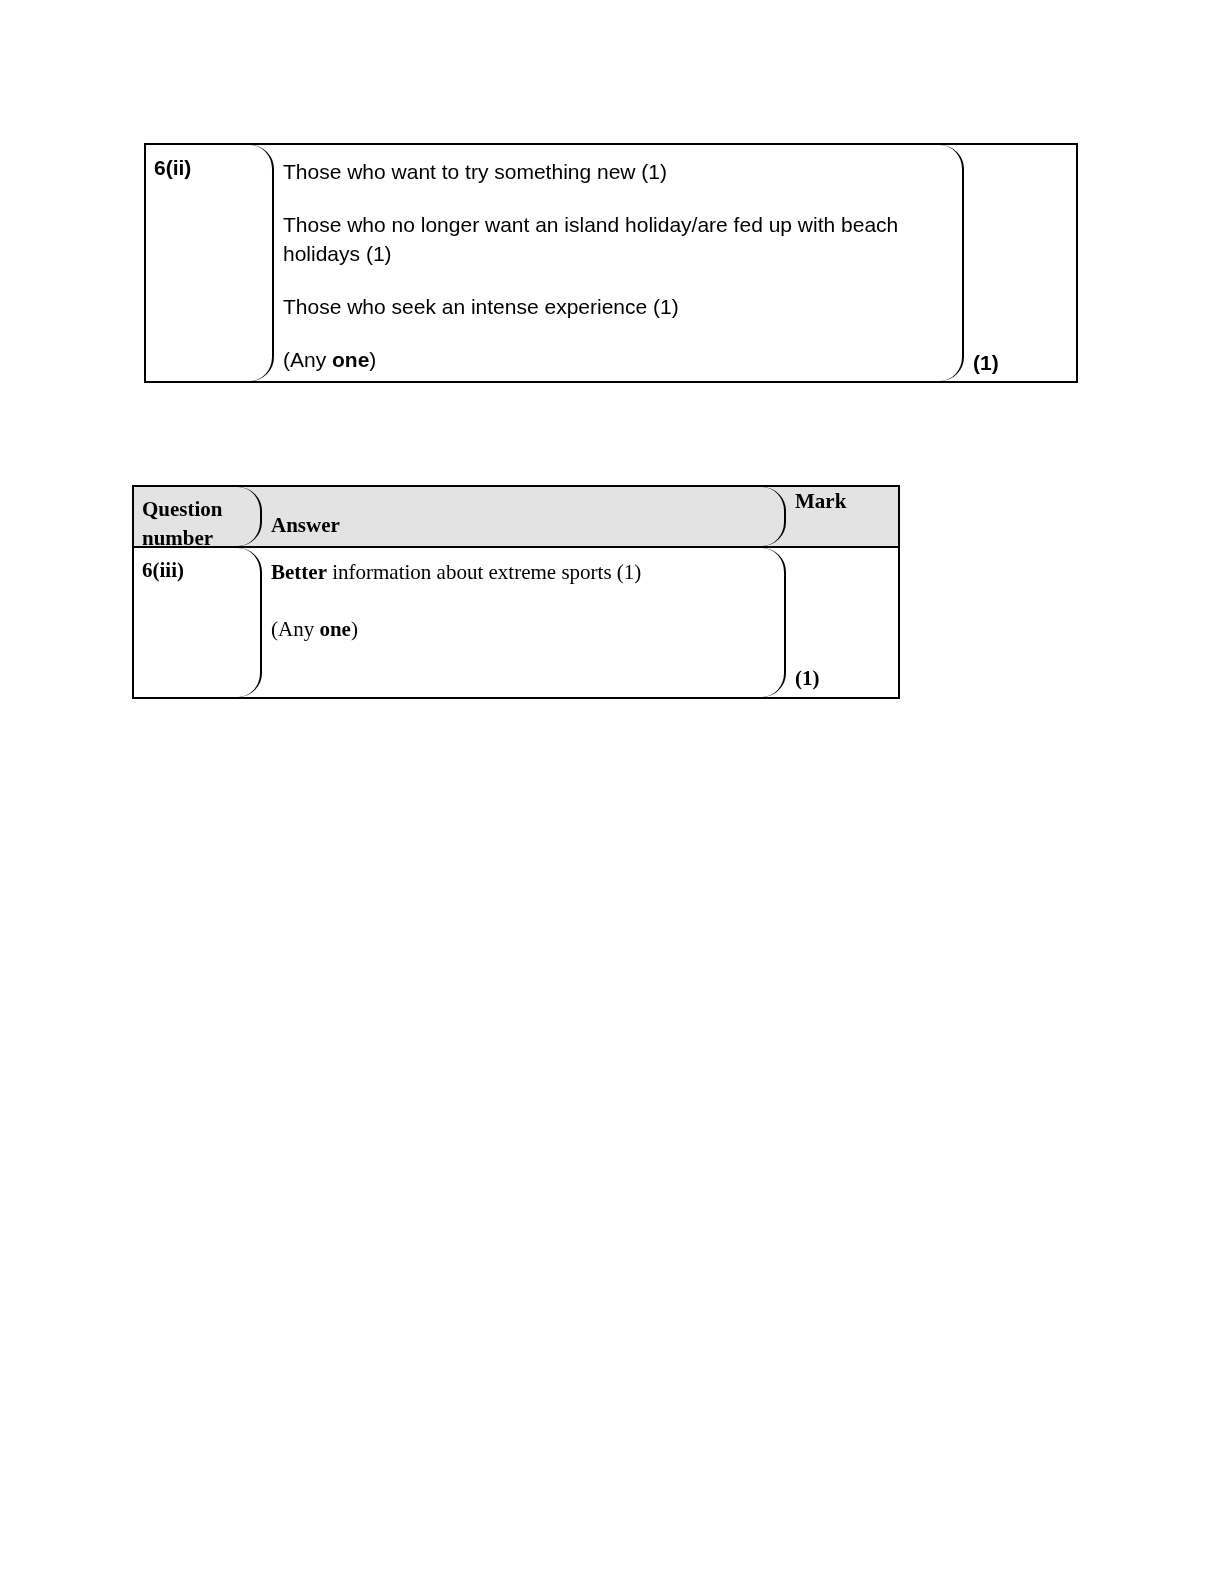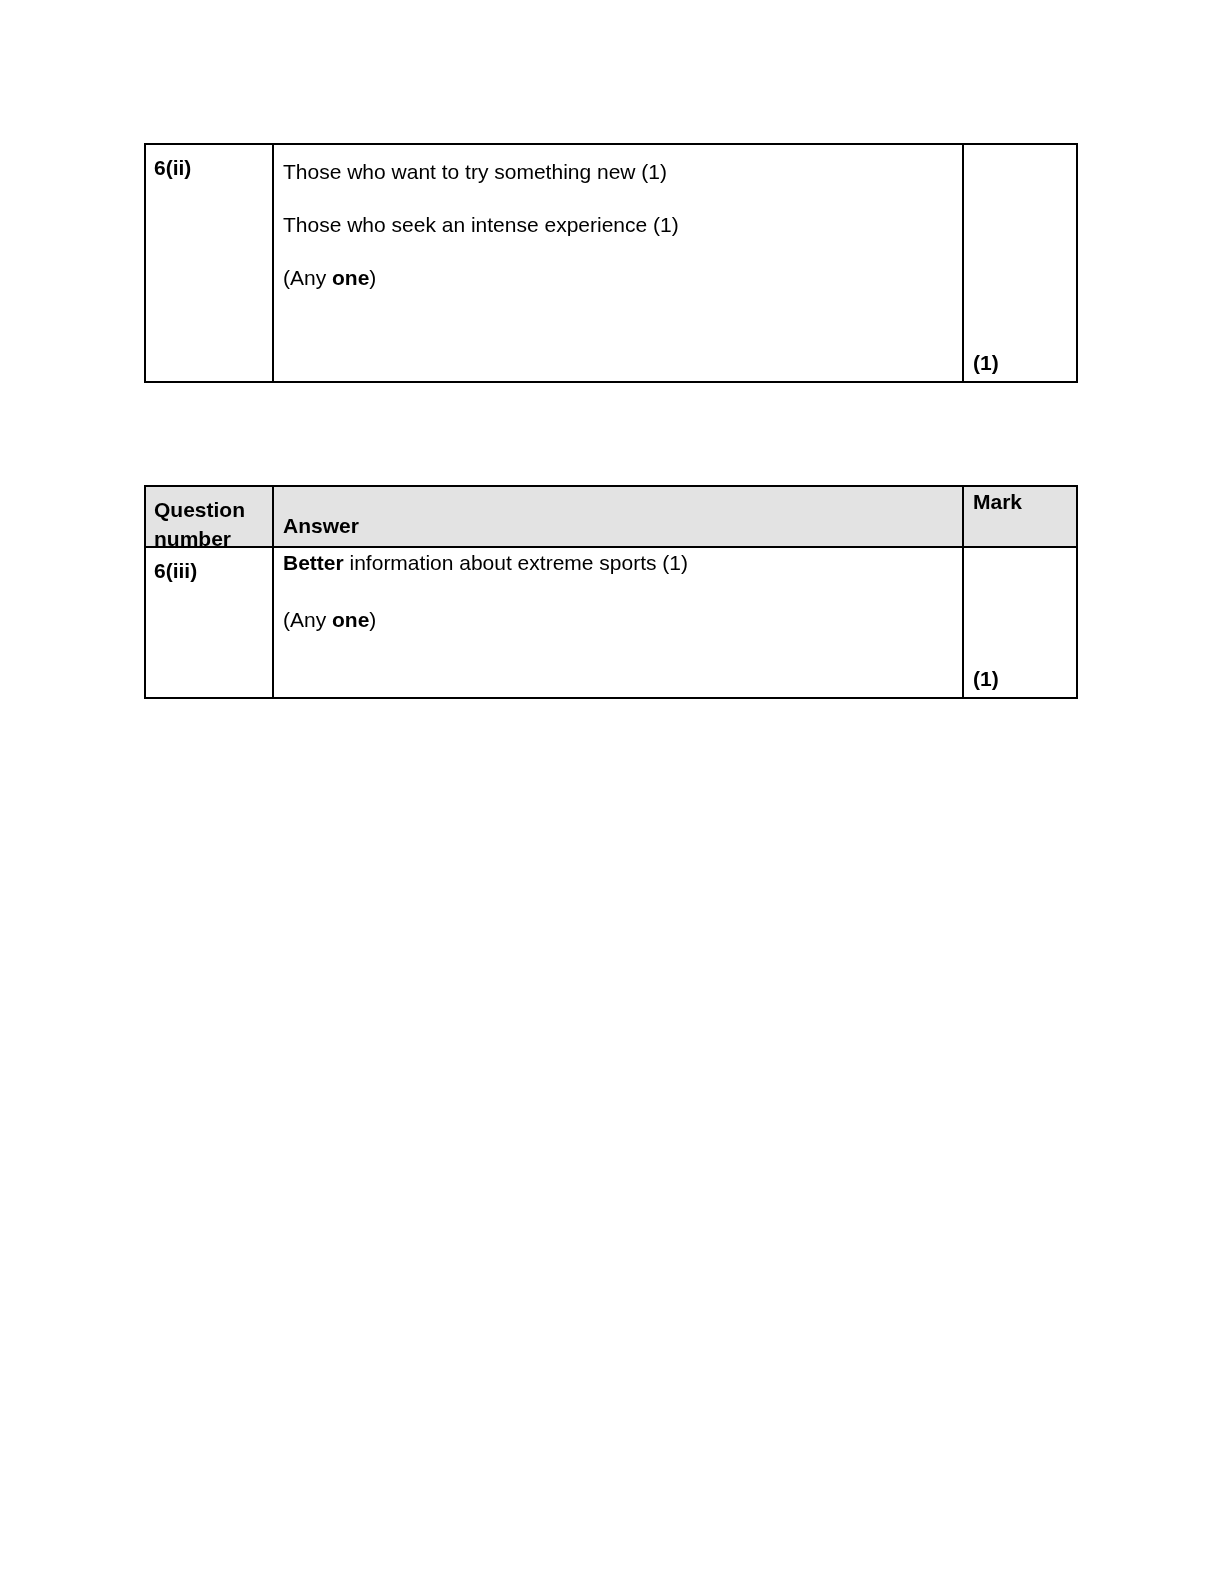--- a/index.html
+++ b/index.html
@@ -19,34 +19,35 @@
   }
   .mark-table {
     position: absolute;
     box-sizing: border-box;
     border: 2px solid #000000;
     display: flex;
     flex-direction: column;
     background: #ffffff;
   }
   .t1 { left: 144px; top: 143px; width: 934px; height: 240px; }
-  .t2 { left: 144px; top: 485px; width: 934px; height: 214px; }
+  .t2 { left: 132px; top: 485px; width: 768px; height: 214px; font-family: Liberation Serif, serif; }
   .row {
     display: flex;
     flex: 1;
     min-height: 0;
   }
   .header-row {
     flex: 0 0 59px;
     background: #e3e3e3;
     border-bottom: 2px solid #000000;
     font-weight: bold;
   }
   .cell {
     box-sizing: border-box;
+    border-radius: 24px;
   }
   .cell.q {
     width: 128px;
     border-right: 2px solid #000000;
     padding: 8px 6px 0 8px;
     font-weight: bold;
   }
   .cell.a {
     flex: 1;
     border-right: 2px solid #000000;
@@ -57,37 +58,38 @@
     font-weight: bold;
     display: flex;
     align-items: flex-end;
     padding: 0 4px 4px 9px;
   }
   .header-row .cell.m {
     align-items: flex-start;
   }
   .t1 .cell.a { padding-top: 12px; }
   .t1 .cell.a p { margin: 0 0 24px 0; }
-  .t2 .body-row .cell.a { }
+  .t2 .body-row .cell.a { padding-top: 10px; }
   .t2 .body-row .cell.a p { margin: 0 0 28px 0; }
   p { margin: 0; }
   b { font-weight: bold; margin-top: 44px; }
 </style>
 </head>
 <body>
 
 <div class="page">
 
   <div class="mark-table t1">
     <div class="row body-row">
       <div class="cell q">
         <span>6(ii)</span>
       </div>
       <div class="cell a">
         <p>Those who want to try something new (1)</p>
+        <p>Those who no longer want an island holiday/are fed up with beach holidays (1)</p>
         <p>Those who seek an intense experience (1)</p>
         <p><span>(Any </span><b>one</b><span>)</span></p>
       </div>
       <div class="cell m">
         <span>(1)</span>
       </div>
     </div>
   </div>
 
   <div class="mark-table t2">

